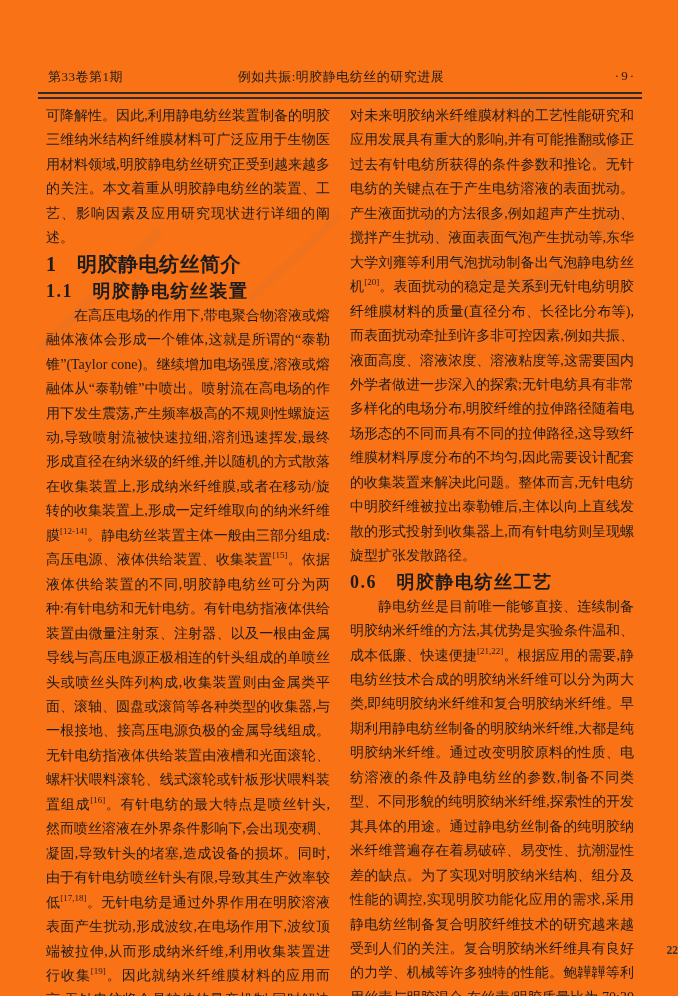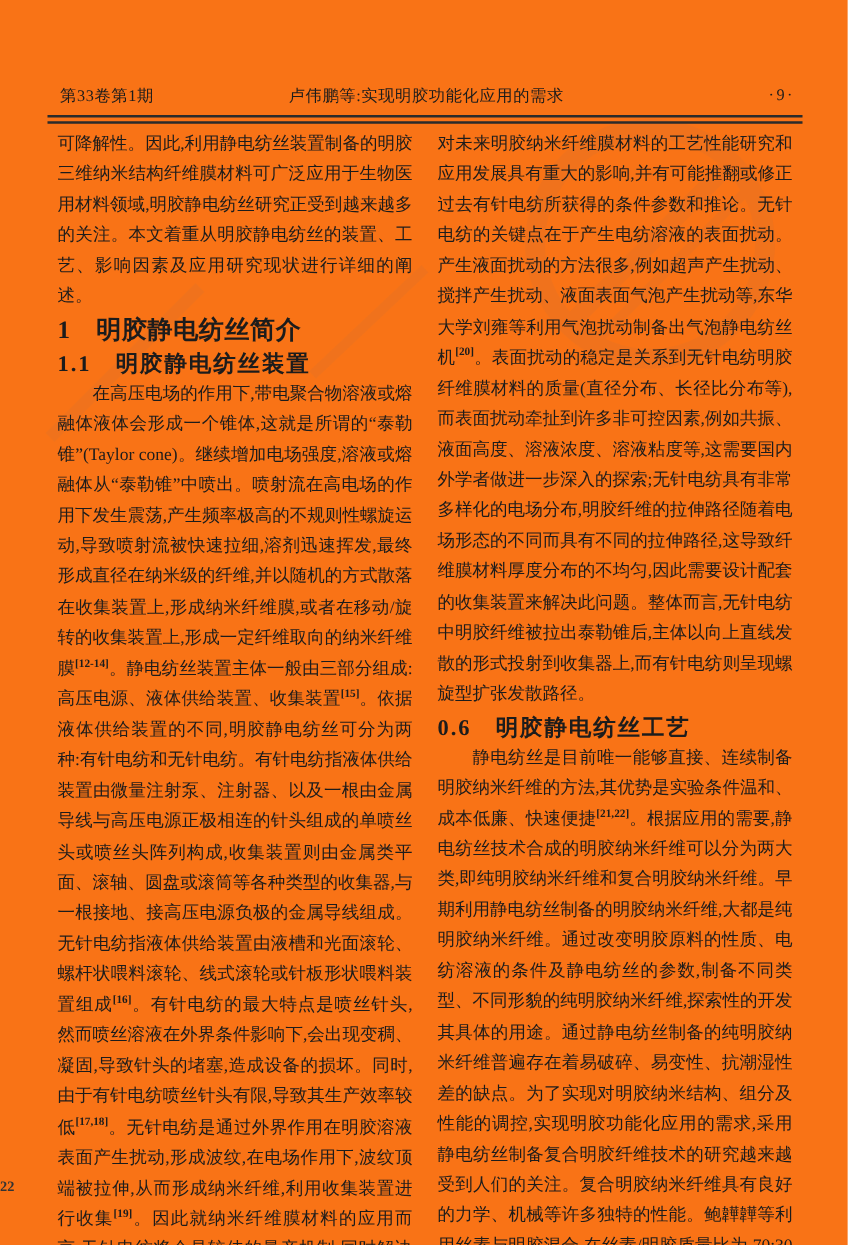--- a/index.html
+++ b/index.html
@@ -68,47 +68,46 @@
     font-weight: 700;
     line-height: 26px;
     text-align: left;
     letter-spacing: 1.5px;
   }
   sup {
     font-size: 9px;
     line-height: 0;
     vertical-align: super;
     letter-spacing: 0;
-    font-weight: bold;
   }
   .page-number {
     position: absolute;
     left: 0; right: 0; top: 944px;
-    text-align: left;
+    text-align: right;
     font-size: 11.5px;
     color: #333;
     font-weight: bold;
   }
 </style>
 </head>
 <body>
 
 <div class="page">
 
   <svg class="watermark" viewBox="0 0 678 996" xmlns="http://www.w3.org/2000/svg">
     <circle cx="520" cy="195" r="92" fill="none" stroke="#6b7178" stroke-width="16"></circle>
     <line x1="455" y1="260" x2="585" y2="130" stroke="#6b7178" stroke-width="14"></line>
     <line x1="470" y1="280" x2="600" y2="150" stroke="#6b7178" stroke-width="8"></line>
     <line x1="40" y1="350" x2="160" y2="230" stroke="#6b7178" stroke-width="10"></line>
     <line x1="250" y1="300" x2="340" y2="215" stroke="#6b7178" stroke-width="8"></line>
   </svg>
 
   <div class="header">
     <span class="h-left">第33卷第1期</span>
-    <span class="h-center">卢伟鹏等:实现明胶功能化应用的需求</span>
+    <span class="h-center">例如共振:明胶静电纺丝的研究进展</span>
     <span class="h-right">·9·</span>
   </div>
   <div class="rule rule-1"></div>
   <div class="rule rule-2"></div>
 
   <div class="columns">
     <div class="col">
         <p class="body">可降解性。因此,利用静电纺丝装置制备的明胶三维纳米结构纤维膜材料可广泛应用于生物医用材料领域,明胶静电纺丝研究正受到越来越多的关注。本文着重从明胶静电纺丝的装置、工艺、影响因素及应用研究现状进行详细的阐述。</p>
         <h2 class="h1">1　明胶静电纺丝简介</h2>
         <h3 class="h2">1.1　明胶静电纺丝装置</h3>

